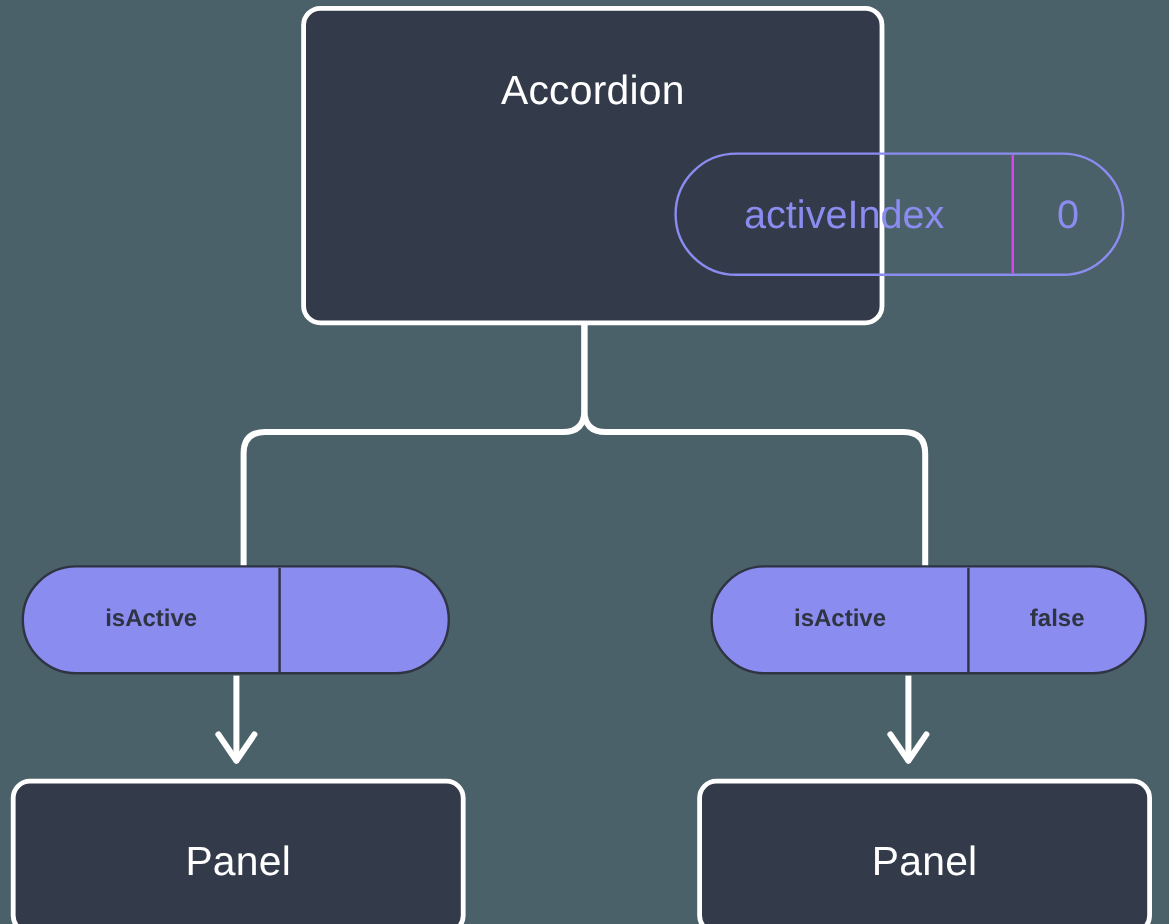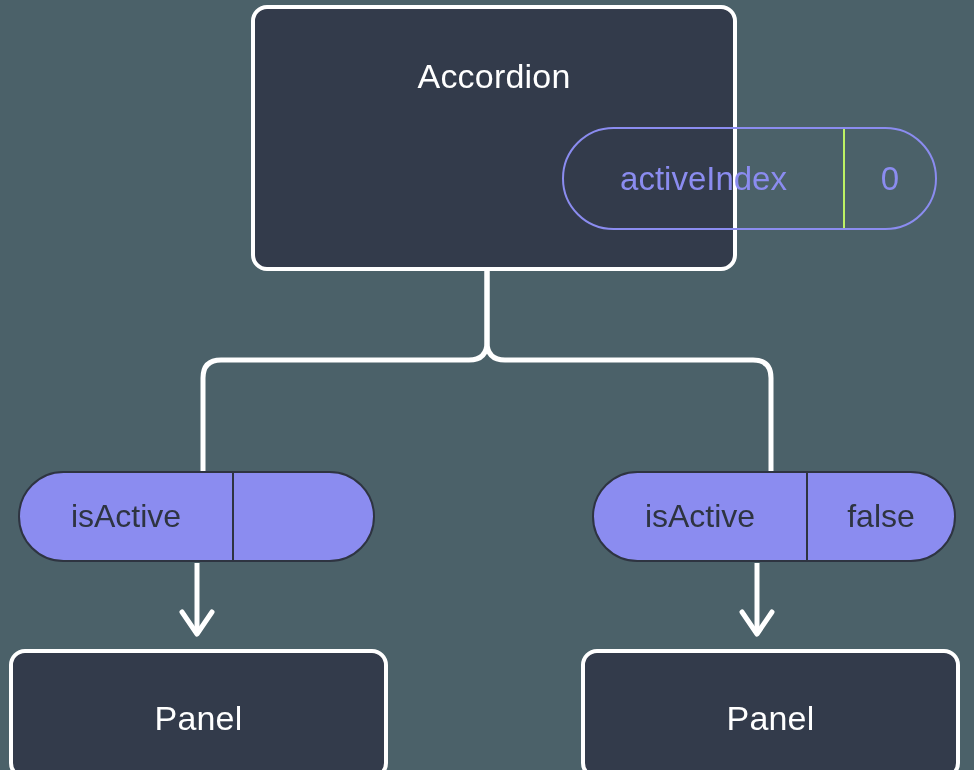--- a/index.html
+++ b/index.html
@@ -86,21 +86,21 @@
   .pill-outline .pill-val {
     display: flex;
     align-items: center;
     justify-content: center;
     color: #8b8cf0;
     font-size: 33px;
     font-weight: 400;
   }
   #active-index-pill .pill-key {
     width: 279px;
-    border-right: 2px solid #bef264;
+    border-right: 2px solid #d946ef;
   }
   #active-index-pill .pill-val {
     flex: 1;
   }
 
   
   .pill-filled {
     position: absolute;
     box-sizing: border-box;
     display: flex;
@@ -121,22 +121,22 @@
     top: 471px;
     width: 364px;
     height: 91px;
   }
   .pill-filled .pill-key,
   .pill-filled .pill-val {
     display: flex;
     align-items: center;
     justify-content: center;
     color: #2e3441;
-    font-size: 32px;
-    font-weight: 400;
+    font-size: 20px;
+    font-weight: 700;
   }
   #is-active-true-pill .pill-key {
     width: 212px;
     border-right: 2px solid #2e3441;
   }
   #is-active-true-pill .pill-val { flex: 1; }
   #is-active-false-pill .pill-key {
     width: 212px;
     border-right: 2px solid #2e3441;
   }

